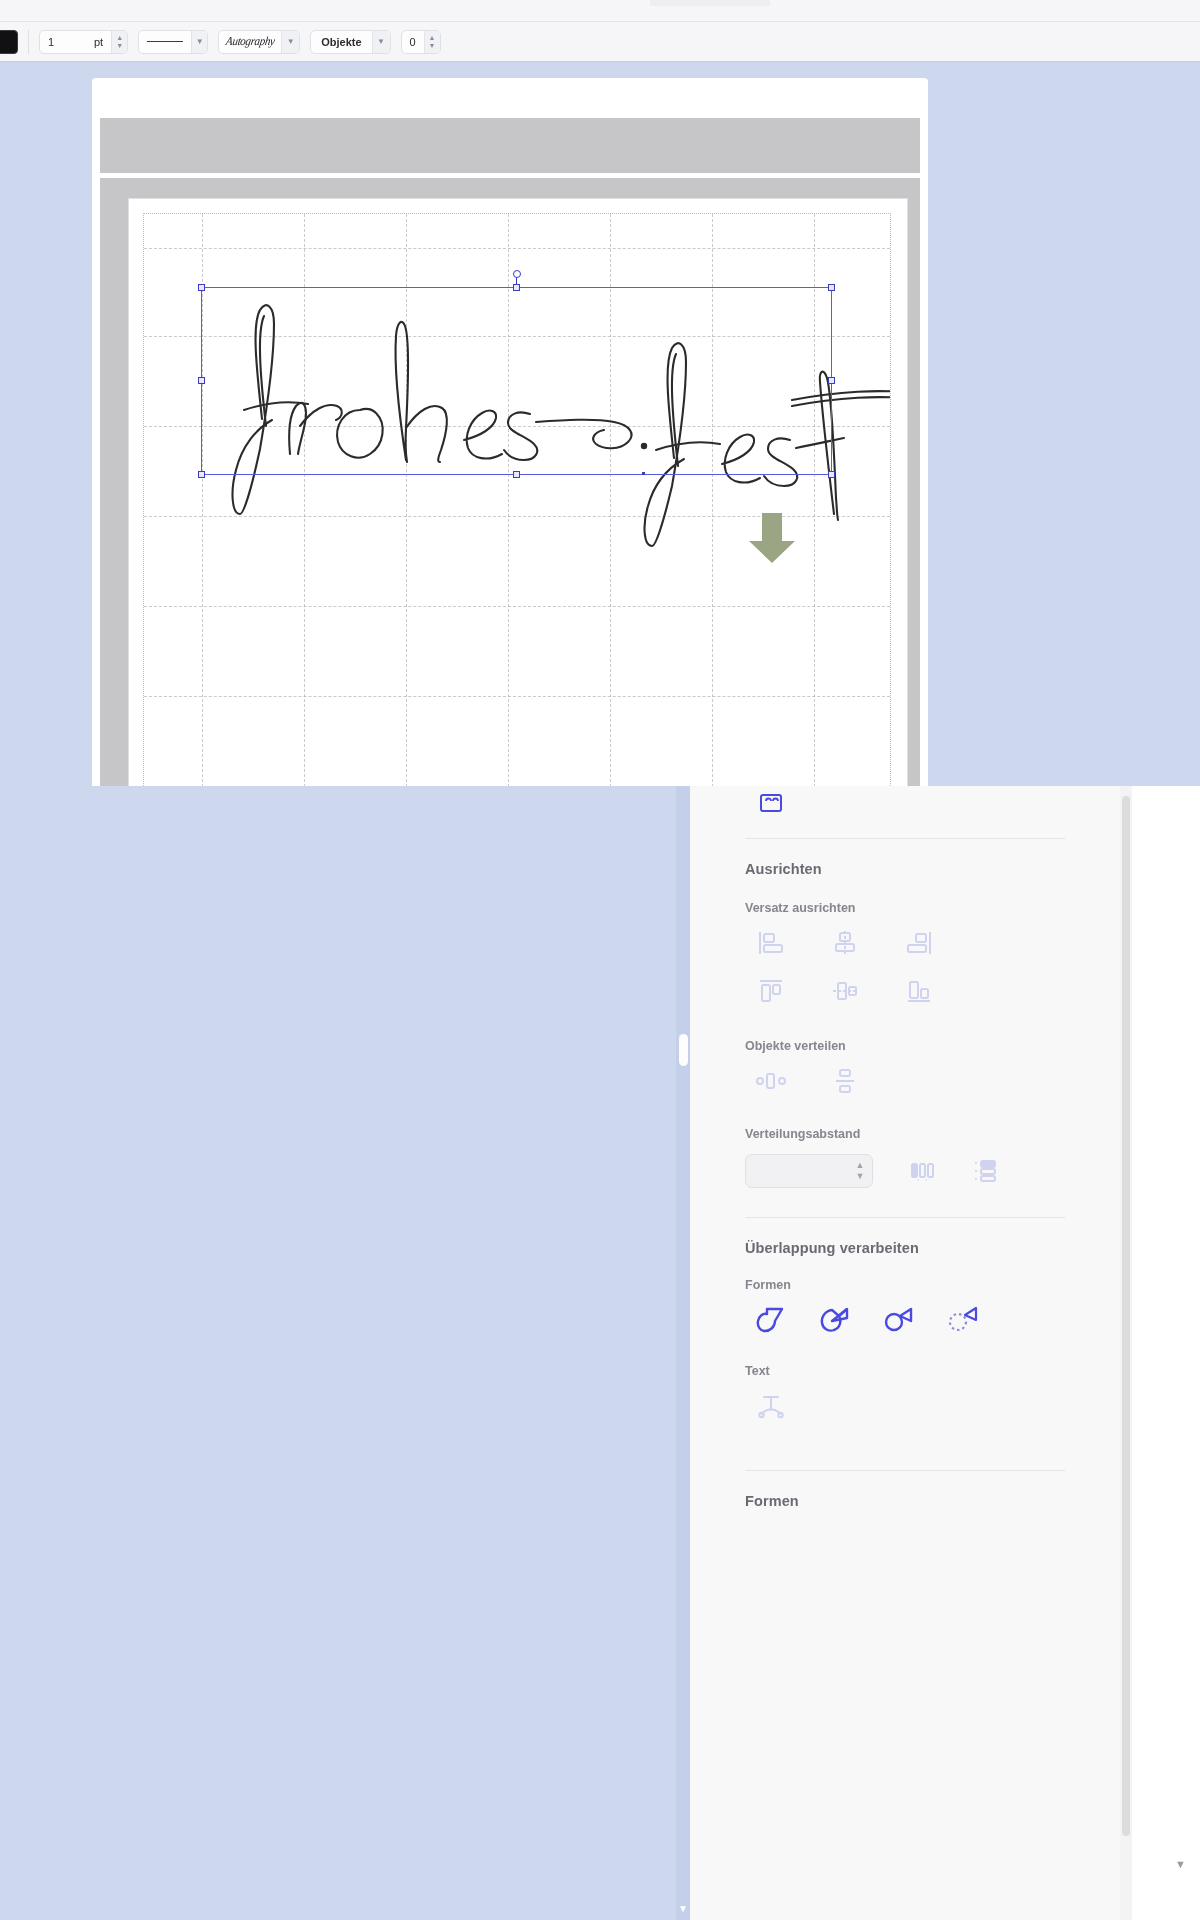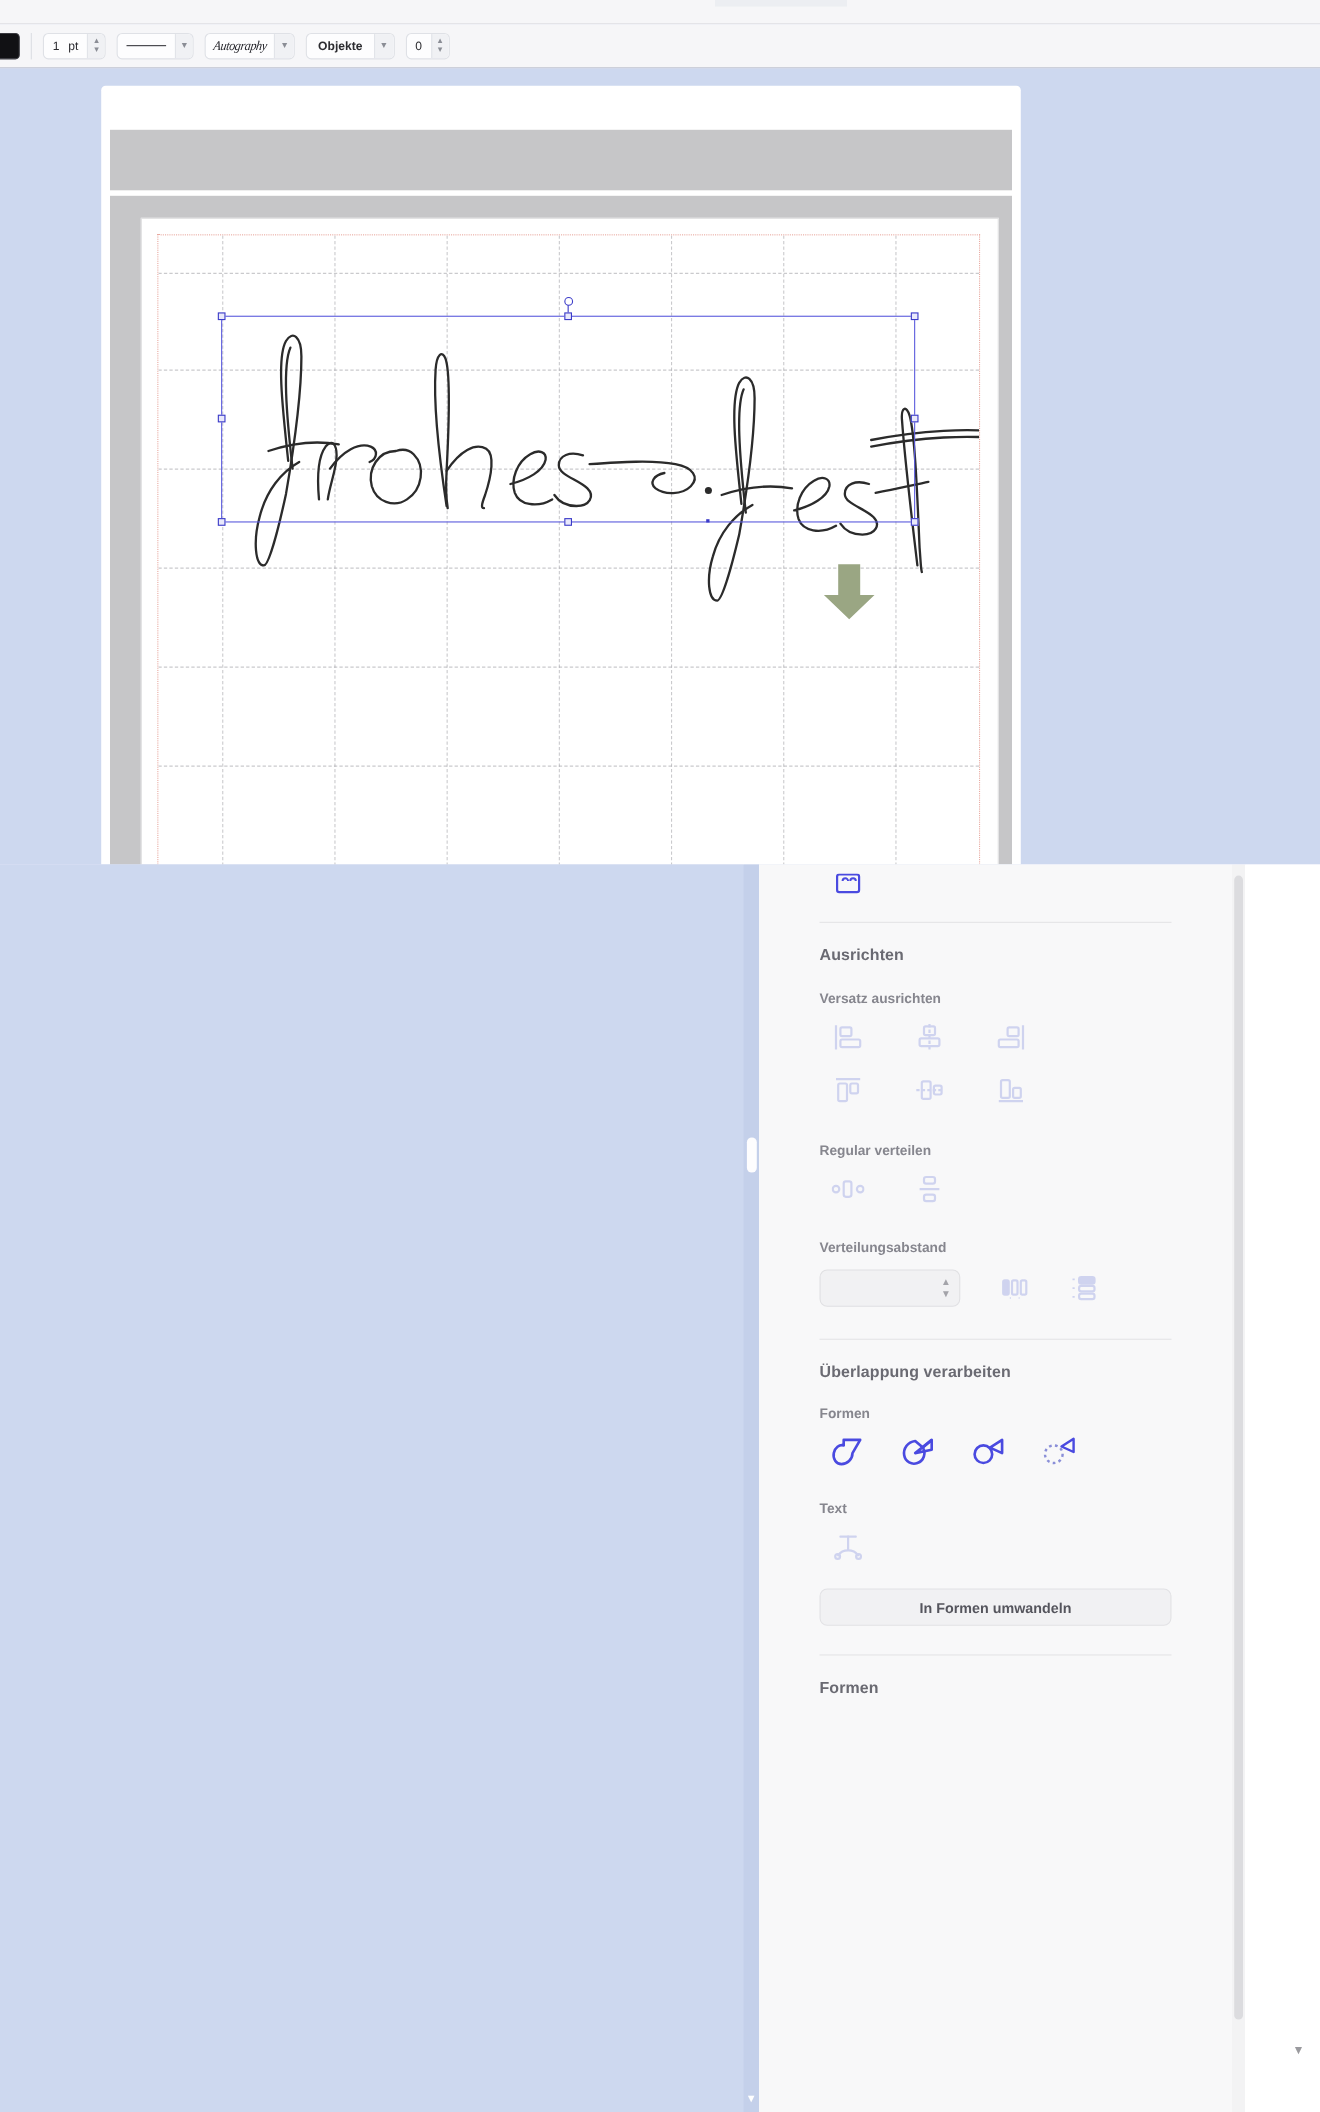--- a/index.html
+++ b/index.html
@@ -47,21 +47,21 @@
   }
   .stepper {
     display: flex; align-items: center;
     height: 24px; border-radius: 5px; background: #fdfdfe;
     border: 1px solid #dfe1e6; overflow: hidden; flex: none;
   }
   .stepper .val {
     font-size: 11px; color: #2c2c30; padding: 0 4px 0 8px;
     min-width: 22px; text-align: left;
   }
-  .stepper .unit { font-size: 11px; color: #2c2c30; padding-right: 8px; }
+  .stepper .unit { font-size: 11px; color: #2c2c30; padding-right: 8px; margin-left: 32px; }
   .spin {
     width: 16px; height: 100%;
     background: #f0f1f4; border-left: 1px solid #e2e4e9;
     display: flex; flex-direction: column; align-items: center; justify-content: center;
     gap: 3px;
   }
   .spin span { display: block; font-size: 7px; line-height: 5px; color: #8a8d95; }
 
   .tb-dd {
     display: flex; align-items: center; height: 24px;
@@ -467,21 +467,21 @@
         <div class="icon-btn" style="margin-left:22px;">
           <svg width="28" height="26" viewBox="0 0 28 26" fill="none" stroke="#cfd3ef" stroke-width="2">
             <path d="M3 23 L25 23"></path>
             <rect x="5" y="4" width="8" height="16" rx="1.5"></rect>
             <rect x="16" y="11" width="7" height="9" rx="1.5"></rect>
           </svg>
         </div>
       </div>
 
       <div style="height:28px"></div>
-      <div class="p-h2">Regular verteilen</div>
+      <div class="p-h2">Objekte verteilen</div>
 
       <div style="height:8px"></div>
       <div class="icon-row">
         <div class="icon-btn">
           <svg width="30" height="22" viewBox="0 0 30 22" fill="none" stroke="#cfd3ef" stroke-width="2">
             <circle cx="4" cy="11" r="3"></circle>
             <rect x="11" y="4" width="7" height="14" rx="2"></rect>
             <circle cx="26" cy="11" r="3"></circle>
           </svg>
         </div>
@@ -571,21 +571,20 @@
             <path d="M7 5 L21 5"></path>
             <path d="M14 5 L14 17"></path>
             <path d="M5 22 C 9 16, 19 16, 23 22"></path>
             <circle cx="4.5" cy="23" r="2.2"></circle>
             <circle cx="23.5" cy="23" r="2.2"></circle>
           </svg>
         </div>
       </div>
 
       <div style="height:18px"></div>
-      <div class="p-btn">In Formen umwandeln</div>
 
       <div style="height:26px"></div>
       <div class="p-divider"></div>
 
       <div style="height:22px"></div>
       <div class="p-h1">Formen</div>
 
       <div style="height:24px"></div>
     </div>
 

